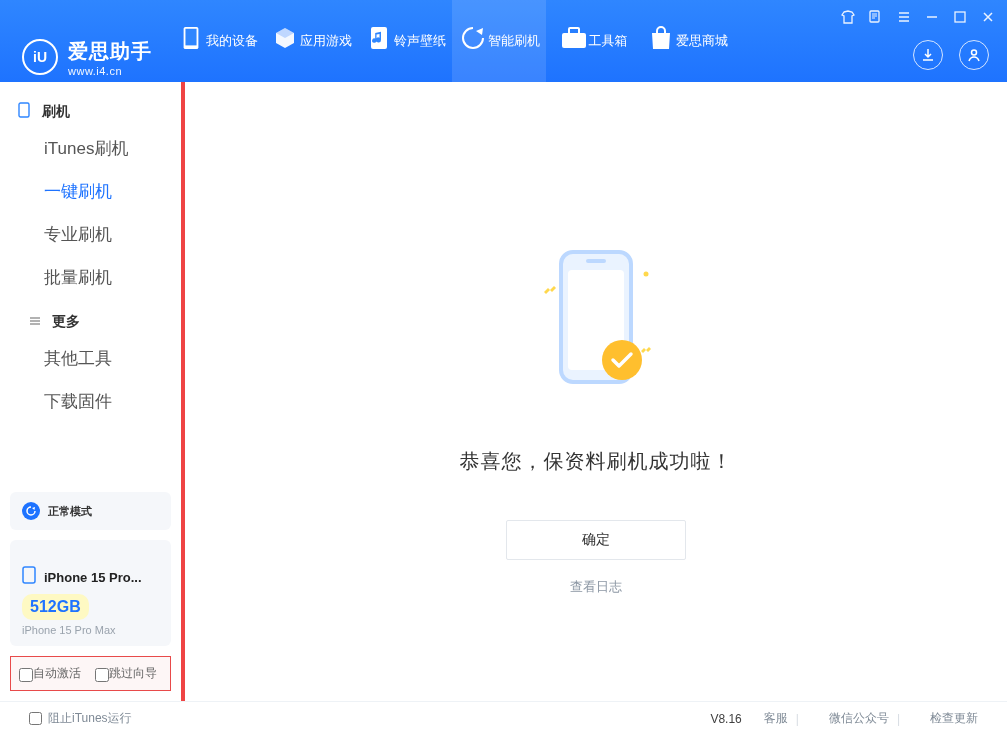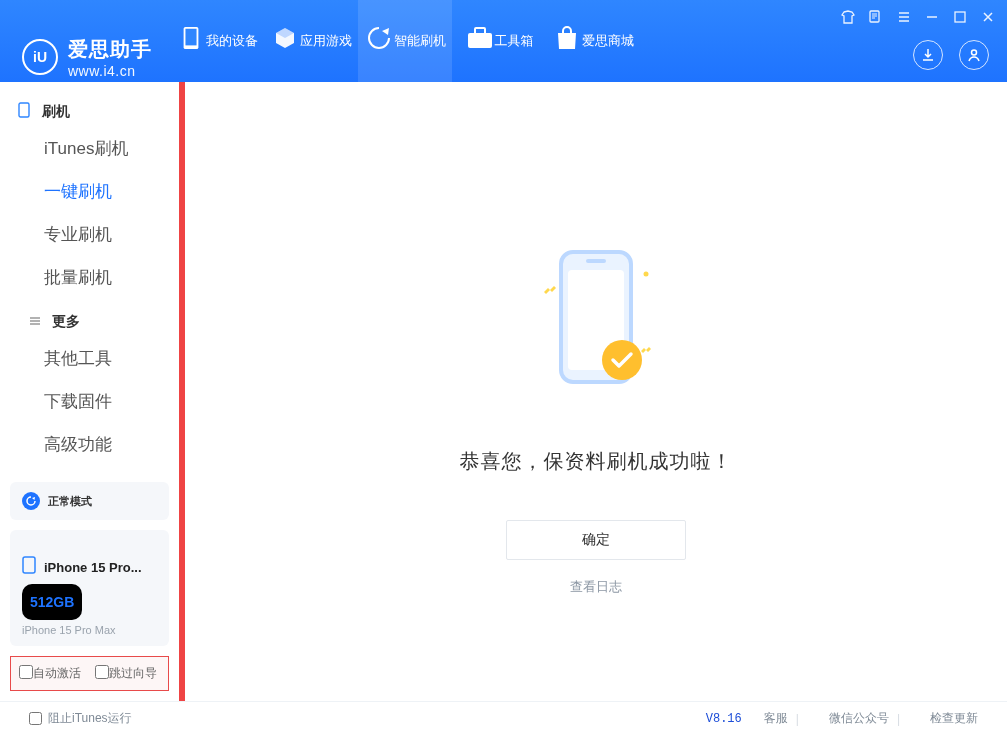--- a/index.html
+++ b/index.html
@@ -13,21 +13,21 @@
   color: #fff;
   position: relative;
 }
 .logo-wrap { display: flex; align-items: center; padding: 0 18px 0 22px; margin-top: 32px; }
 .logo-icon {
   width: 36px; height: 36px; border-radius: 50%; border: 2px solid #fff;
   display: flex; align-items: center; justify-content: center;
   font-weight: bold; font-size: 18px; margin-right: 10px;
 }
 .logo-text .app-name { font-size: 20px; font-weight: 600; letter-spacing: 1px; }
-.logo-text .app-url  { font-size: 14px; opacity: .95; letter-spacing: .5px; }
+.logo-text .app-url  { font-size: 11px; opacity: .95; letter-spacing: .5px; }
 
 .nav { display: flex; height: 100%; }
 .nav-item {
   width: 94px; height: 100%;
   display: flex; flex-direction: row; align-items: center; justify-content: center;
   cursor: pointer; font-size: 13px;
 }
 .nav-item.active { background: rgba(255,255,255,.12); }
 .nav-icon { width: 30px; height: 26px; margin-bottom: 6px; display:flex; align-items:center; justify-content:center; }
 
@@ -39,21 +39,21 @@
 .header-right {
   position: absolute; right: 18px; top: 40px; display: flex; gap: 16px;
 }
 .circle-btn {
   width: 30px; height: 30px; border: 1.5px solid rgba(255,255,255,.8); border-radius: 50%;
   display:flex; align-items:center; justify-content:center; cursor:pointer;
 }
 
 .body { display: flex; height: calc(729px - 82px - 28px); }
 
-.sidebar { width: 185px; border-right: 6px solid #ef4444; padding-top: 14px; display:flex; flex-direction:column; }
+.sidebar { width: 185px; border-right: 4px solid #ef4444; padding-top: 14px; display:flex; flex-direction:column; }
 .side-group-hd {
   display:flex; align-items:center; padding: 6px 18px; font-size: 14px; font-weight: 600; color:#333;
 }
 .side-group-hd .ico { width:16px; margin-right:8px; color:#2f86ff; }
 .side-item {
   padding: 10px 18px 10px 44px; font-size: 17px; color:#555; cursor:pointer;
 }
 .side-item.active { color:#1e73ff; }
 
 .side-bottom { margin-top:auto; padding: 10px; }
@@ -61,49 +61,49 @@
   background:#f5f7fa; border-radius:6px; padding:10px 12px; margin-bottom:10px;
 }
 .status-card { display:flex; align-items:center; gap:8px; font-size:11px; font-weight:600; color:#333; }
 .status-dot {
   width:18px; height:18px; border-radius:50%; background:#1e73ff;
   display:flex; align-items:center; justify-content:center;
 }
 .device-card .dev-row { display:flex; align-items:center; gap:8px;margin-top:16px; }
 .device-card .dev-name { font-size:13px; font-weight:700; color:#222; }
 .badge {
-  display:inline-block; margin-top:6px; font-size:14px; color:#1e73ff;
-  background:#000000; border-radius:10px; padding:10px 8px; font-weight:600;
+  display:inline-block; margin-top:6px; font-size:16px; color:#1e73ff;
+  background:#fef9c3; border-radius:10px; padding:4px 8px; font-weight:600;
 }
 .dev-model { font-size:11px; color:#9aa3ad; margin-top:4px; }
 
 .opts-box {
   border:1px solid #e84a4a; background:#fdf6f6; padding:8px 8px; display:flex; gap:14px;
 }
-.opts-box label { display:flex; align-items:flex-start; gap:0; font-size:12px; color:#666; }
+.opts-box label { display:flex; align-items:flex-end; gap:0; font-size:12px; color:#666; }
 .opts-box input { width:14px; height:14px; }
 
 .main { flex:1; position:relative; display:flex; flex-direction:column; align-items:center; padding-top: 160px; }
 .success-ill { width:140px; height:180px; margin-bottom: 26px; position:relative; }
 .msg { font-size:20px; color:#333; letter-spacing:1px; margin-bottom: 45px; }
 .ok-btn {
   width:180px; height:40px; border:1px solid #e3e7ec; background:#fff; font-size:14px; color:#333;
   border-radius:2px; cursor:pointer; margin-bottom: 18px;
 }
 .view-log { font-size:13px; color:#8c97a4; text-decoration:none; cursor:pointer; }
 
 .footer {
   height:34px; border-top:1px solid #eef2f6; display:flex; align-items:center;
   padding:0 29px; font-size:12px; color:#7f8a96;
 }
 .footer .ft-chk { display:flex; align-items:center; gap:6px; }
 .footer .spacer { flex:1; }
 .footer .ft-link { margin-left: 22px; cursor:pointer; }
 .footer .sep { margin: 0 8px; color:#d8dde3; }
-.version { color:#1d4ed8;font-family:Liberation Mono, monospace; }
+.version { color:#404040; }
 </style>
 </head>
 <body>
 
 <div class="header">
   <div class="logo-wrap">
     <div class="logo-icon">
       <svg width="20" height="20" viewBox="0 0 20 20">
         <text x="10" y="15" text-anchor="middle" fill="#fff" font-size="14" font-weight="bold">iU</text>
       </svg>
@@ -126,20 +126,29 @@
     </div>
     <div class="nav-item">
       <span class="nav-icon">
         <svg width="24" height="24" viewBox="0 0 24 24">
             <path fill="#fff" d="M12 2l9 5v10l-9 5-9-5V7l9-5z" opacity=".95"></path>
             <path fill="#1e73ff" d="M12 2l9 5-9 5-9-5 9-5z" opacity=".25"></path>
           </svg>
       </span>
       <span>应用游戏</span>
     </div>
+    <div class="nav-item">
+      <span class="nav-icon">
+        <svg width="20" height="24" viewBox="0 0 20 24">
+            <rect x="2" y="1" width="16" height="22" rx="2" fill="#fff"></rect>
+            <path d="M12 6v8a2.5 2.5 0 11-1.5-2.3V8l-3 .6v6a2.2 2.2 0 11-1.3-2V7l5.8-1.2z" fill="#2f86ff"></path>
+          </svg>
+      </span>
+      <span>铃声壁纸</span>
+    </div>
     <div class="nav-item active">
       <span class="nav-icon">
         <svg width="26" height="26" viewBox="0 0 26 26">
             <path fill="none" stroke="#fff" stroke-width="2" d="M13 3a10 10 0 1 0 10 10"></path>
             <path fill="#fff" d="M23 3l-1 7-6-4z"></path>
           </svg>
       </span>
       <span>智能刷机</span>
     </div>
     <div class="nav-item">
@@ -229,21 +238,20 @@
     <div class="side-group-hd" style="margin-top:8px;padding-left:28px;">
       <span class="ico">
         <svg width="14" height="14" viewBox="0 0 14 14">
             <path stroke="#999" stroke-width="1.4" d="M2 4h10M2 7h10M2 10h10"></path>
           </svg>
       </span>
       <span>更多</span>
     </div>
     <div class="side-item">其他工具</div>
     <div class="side-item">下载固件</div>
-    <div class="side-item">高级功能</div>
 
     <div class="side-bottom">
       <div class="status-card">
         <span class="status-dot">
           <svg width="12" height="12" viewBox="0 0 12 12">
               <path fill="none" stroke="#fff" stroke-width="1.5" d="M6 2a4 4 0 104 4"></path>
               <path fill="#fff" d="M10 2l-.6 3L7 3z"></path>
             </svg>
         </span>
         <span>正常模式</span>

